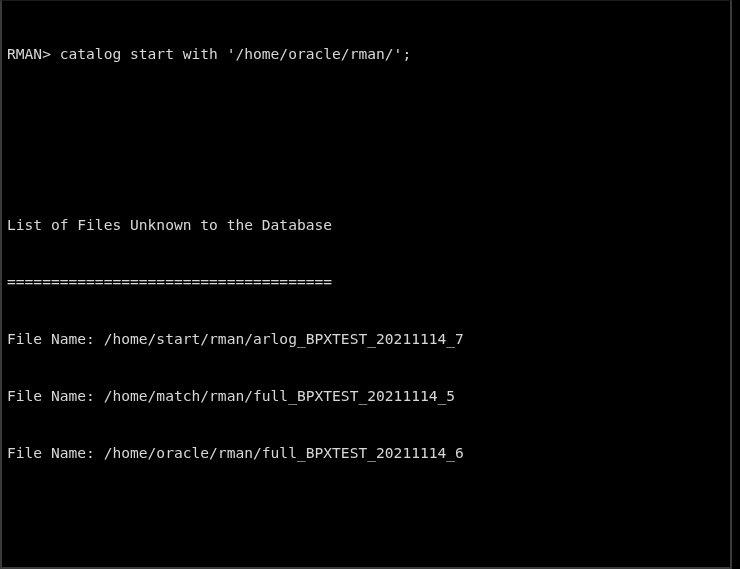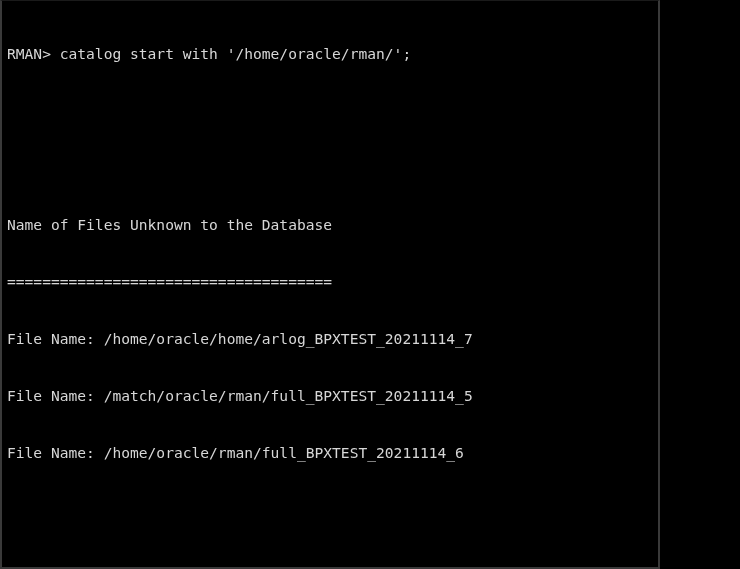--- a/index.html
+++ b/index.html
@@ -9,21 +9,21 @@
     background: #000000;
   }
   body {
     width: 740px;
     height: 569px;
     overflow: hidden;
   }
   #terminal {
     position: relative;
     box-sizing: border-box;
-    width: 660px;
+    width: 732px;
     height: 569px;
     background: #000000;
     border-left: 2px solid #3a3a3a;
     border-right: 2px solid #3a3a3a;
     border-bottom: 2px solid #3a3a3a;
     border-top: 1px solid #1a1a1a;
     padding: 5px 0 0 5px;
     font-family: "DejaVu Sans Mono", "Liberation Mono", monospace;
     font-size: 14.6px;
     line-height: 19px;
@@ -50,24 +50,24 @@
   }
 </style>
 </head>
 <body>
 
 <div id="terminal">
   <div id="screen">
     <div class="line">RMAN&gt; catalog start with '/home/oracle/rman/';</div>
     <div class="line blank"></div>
     <div class="line blank"></div>
-    <div class="line">Name of Files Unknown to the Database</div>
+    <div class="line">List of Files Unknown to the Database</div>
     <div class="line">=====================================</div>
-    <div class="line">File Name: /home/oracle/home/arlog_BPXTEST_20211114_7</div>
-    <div class="line">File Name: /match/oracle/rman/full_BPXTEST_20211114_5</div>
+    <div class="line">File Name: /home/start/rman/arlog_BPXTEST_20211114_7</div>
+    <div class="line">File Name: /home/match/rman/full_BPXTEST_20211114_5</div>
     <div class="line">File Name: /home/oracle/rman/full_BPXTEST_20211114_6</div>
     
     
     
     
     
     
     
     
     

